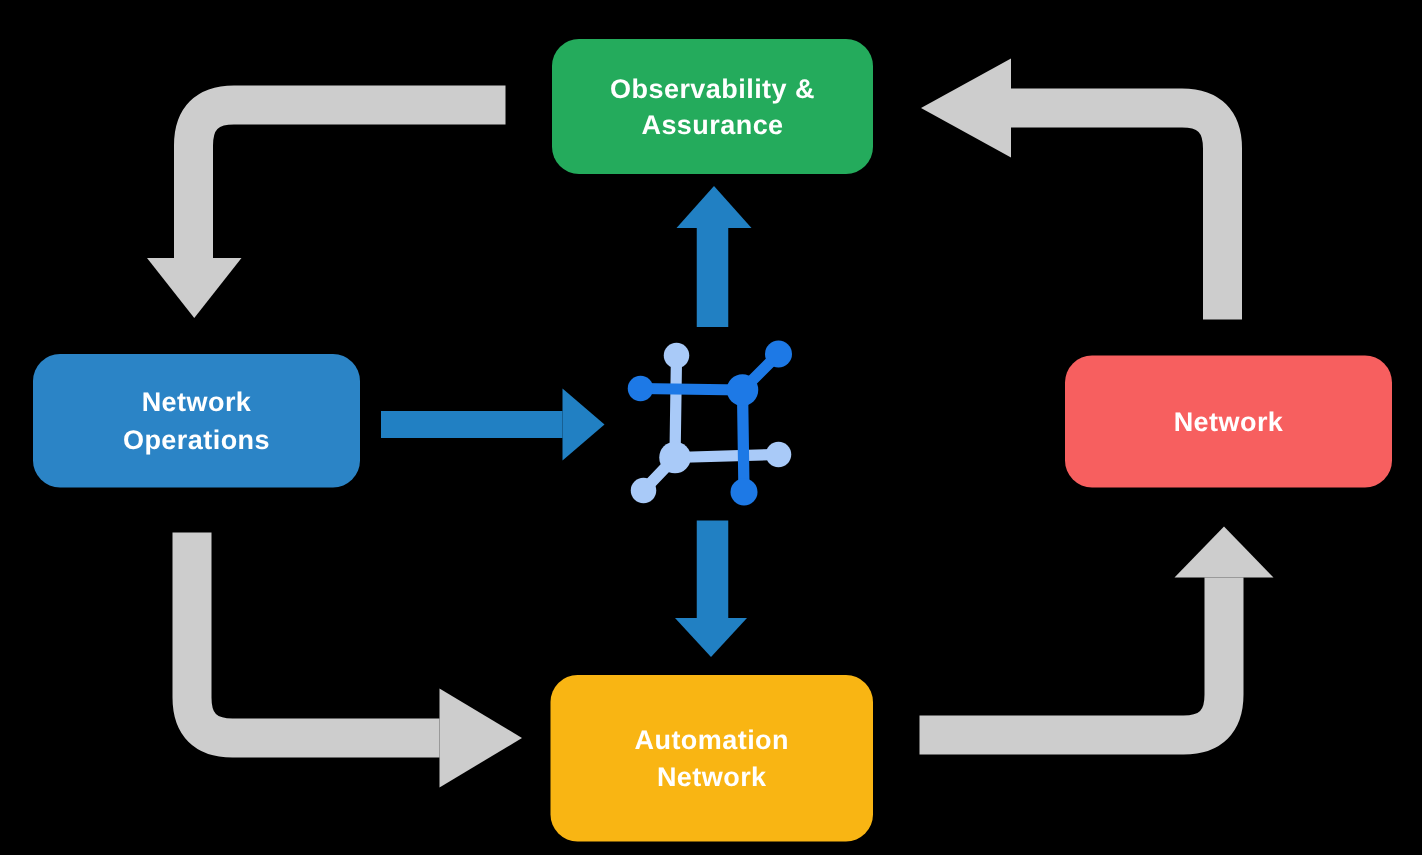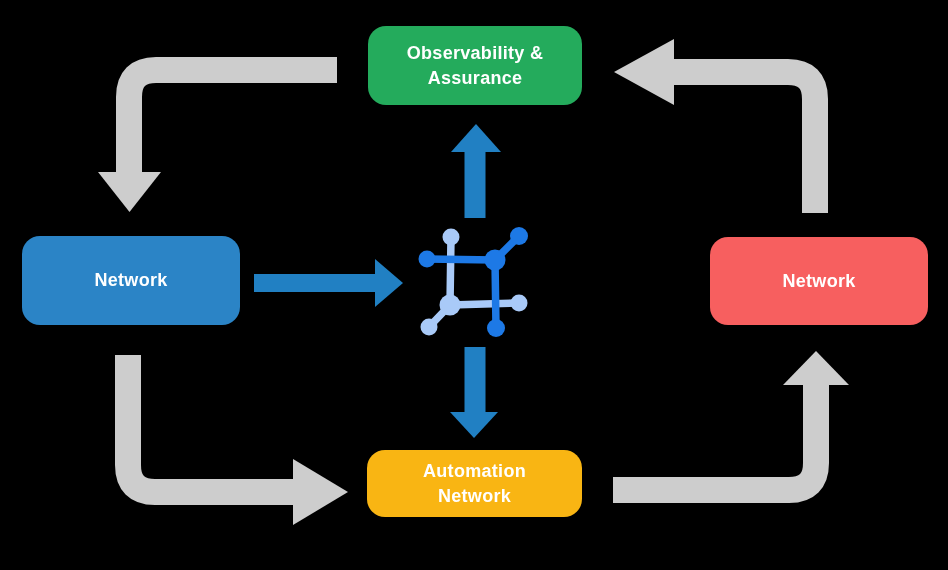--- a/index.html
+++ b/index.html
@@ -20,24 +20,24 @@
     align-items: center;
     justify-content: center;
     color: var(--label-text, #fff);
     font-size: 18px;
     font-weight: 600;
     letter-spacing: 0.3px;
     line-height: 1.35;
     text-align: center;
   }
   .node .line { display: block; }
-  .node-observability   { left: 368px; top: 26px;  width: 214px; height: 79px; background: var(--observability-green); }
+  .node-observability   { left: 368px; top: 26px;  width: 214px; height: 90px; background: var(--observability-green); }
   .node-operations      { left: 22px;  top: 236px; width: 218px; height: 89px; background: var(--operations-blue); }
   .node-infrastructure  { left: 710px; top: 237px; width: 218px; height: 88px; background: var(--infrastructure-red); }
-  .node-tooling         { left: 367px; top: 450px; width: 215px; height: 67px; background: var(--tooling-yellow); }
+  .node-tooling         { left: 367px; top: 450px; width: 215px; height: 111px; background: var(--tooling-yellow); }
 
   .gray-shaft { stroke: var(--cycle-arrow-gray); stroke-width: 26; fill: none; }
   .gray-head  { fill: var(--cycle-arrow-gray); stroke: none; }
   .blue-shaft { stroke: var(--flow-arrow-blue); fill: none; }
   .blue-head  { fill: var(--flow-arrow-blue); stroke: none; }
 
   .icon-line  { stroke-width: 7.5; stroke-linecap: round; fill: none; }
   .icon-line-dark  { stroke: var(--icon-dark-blue); }
   .icon-line-light { stroke: var(--icon-light-blue); }
   .icon-node-dark  { fill: var(--icon-dark-blue); stroke: none; }
@@ -107,20 +107,21 @@
     </g>
   </svg>
 
   <div class="node node-observability">
     <span class="line">Observability &amp;</span>
     <span class="line">Assurance</span>
   </div>
 
   <div class="node node-operations">
     <span class="line">Network</span>
+    <span class="line">Operations</span>
   </div>
 
   <div class="node node-infrastructure">
     <span class="line">Network</span>
   </div>
 
   <div class="node node-tooling">
     <span class="line">Automation</span>
     <span class="line">Network</span>
   </div>

